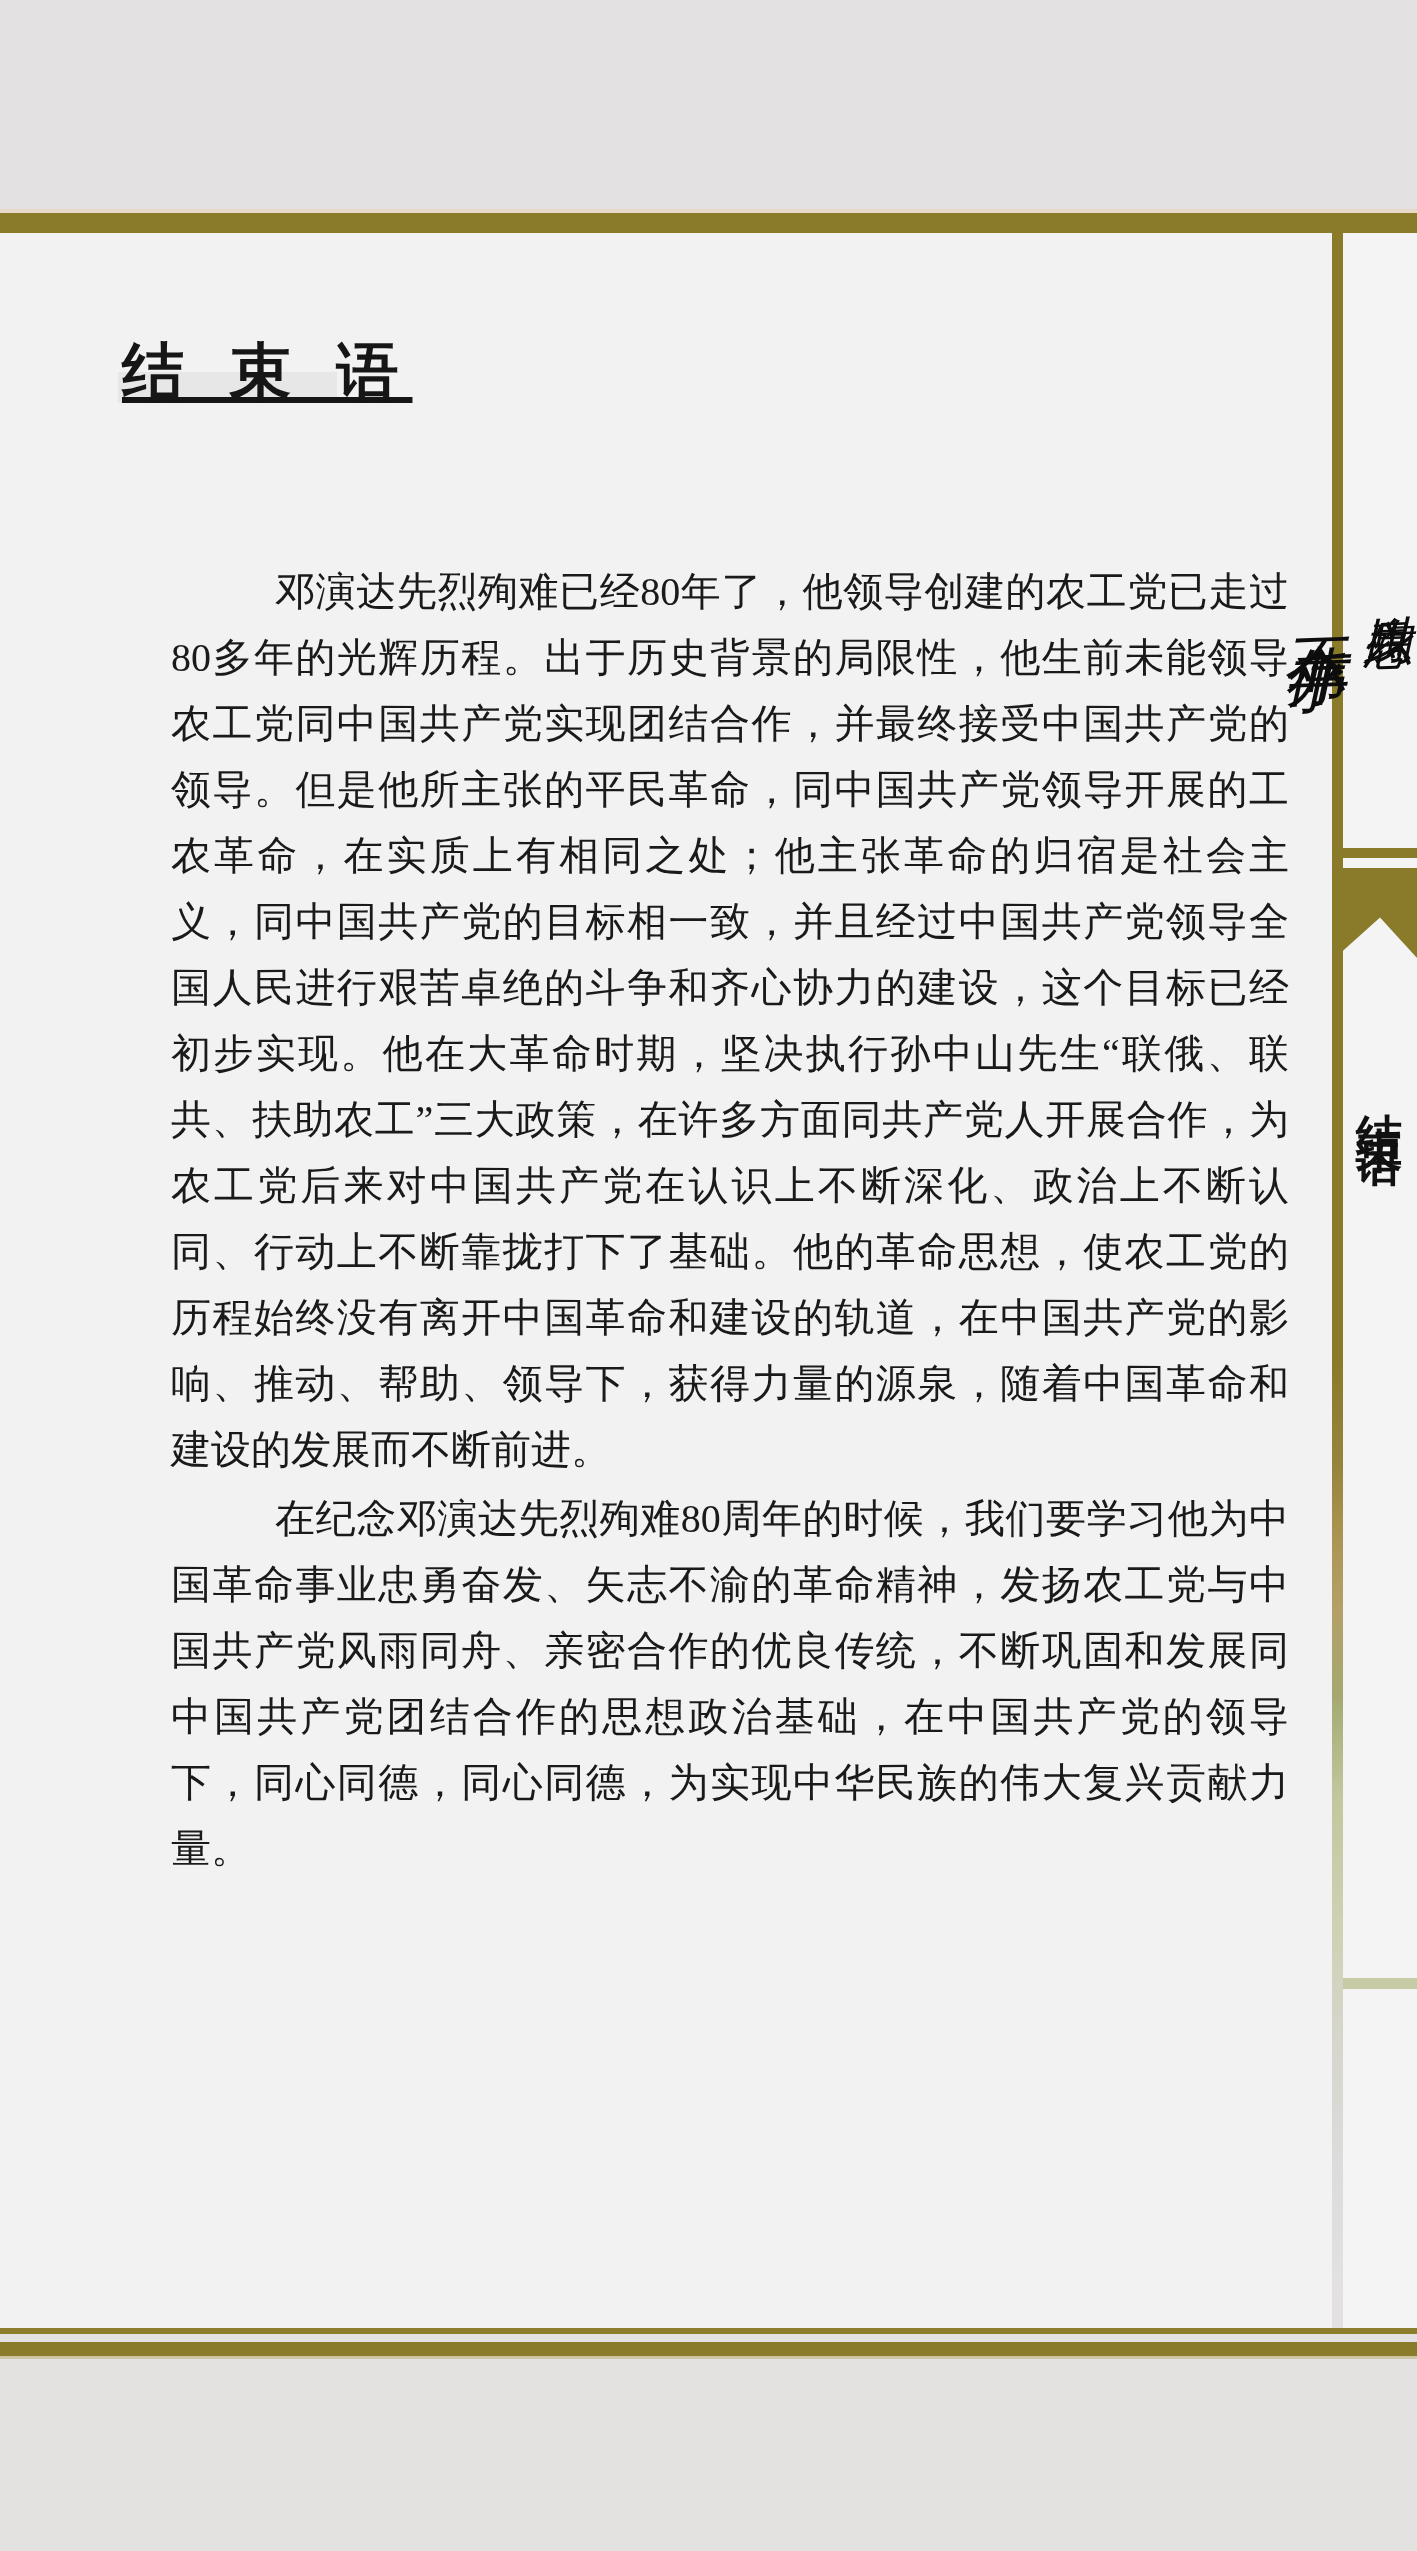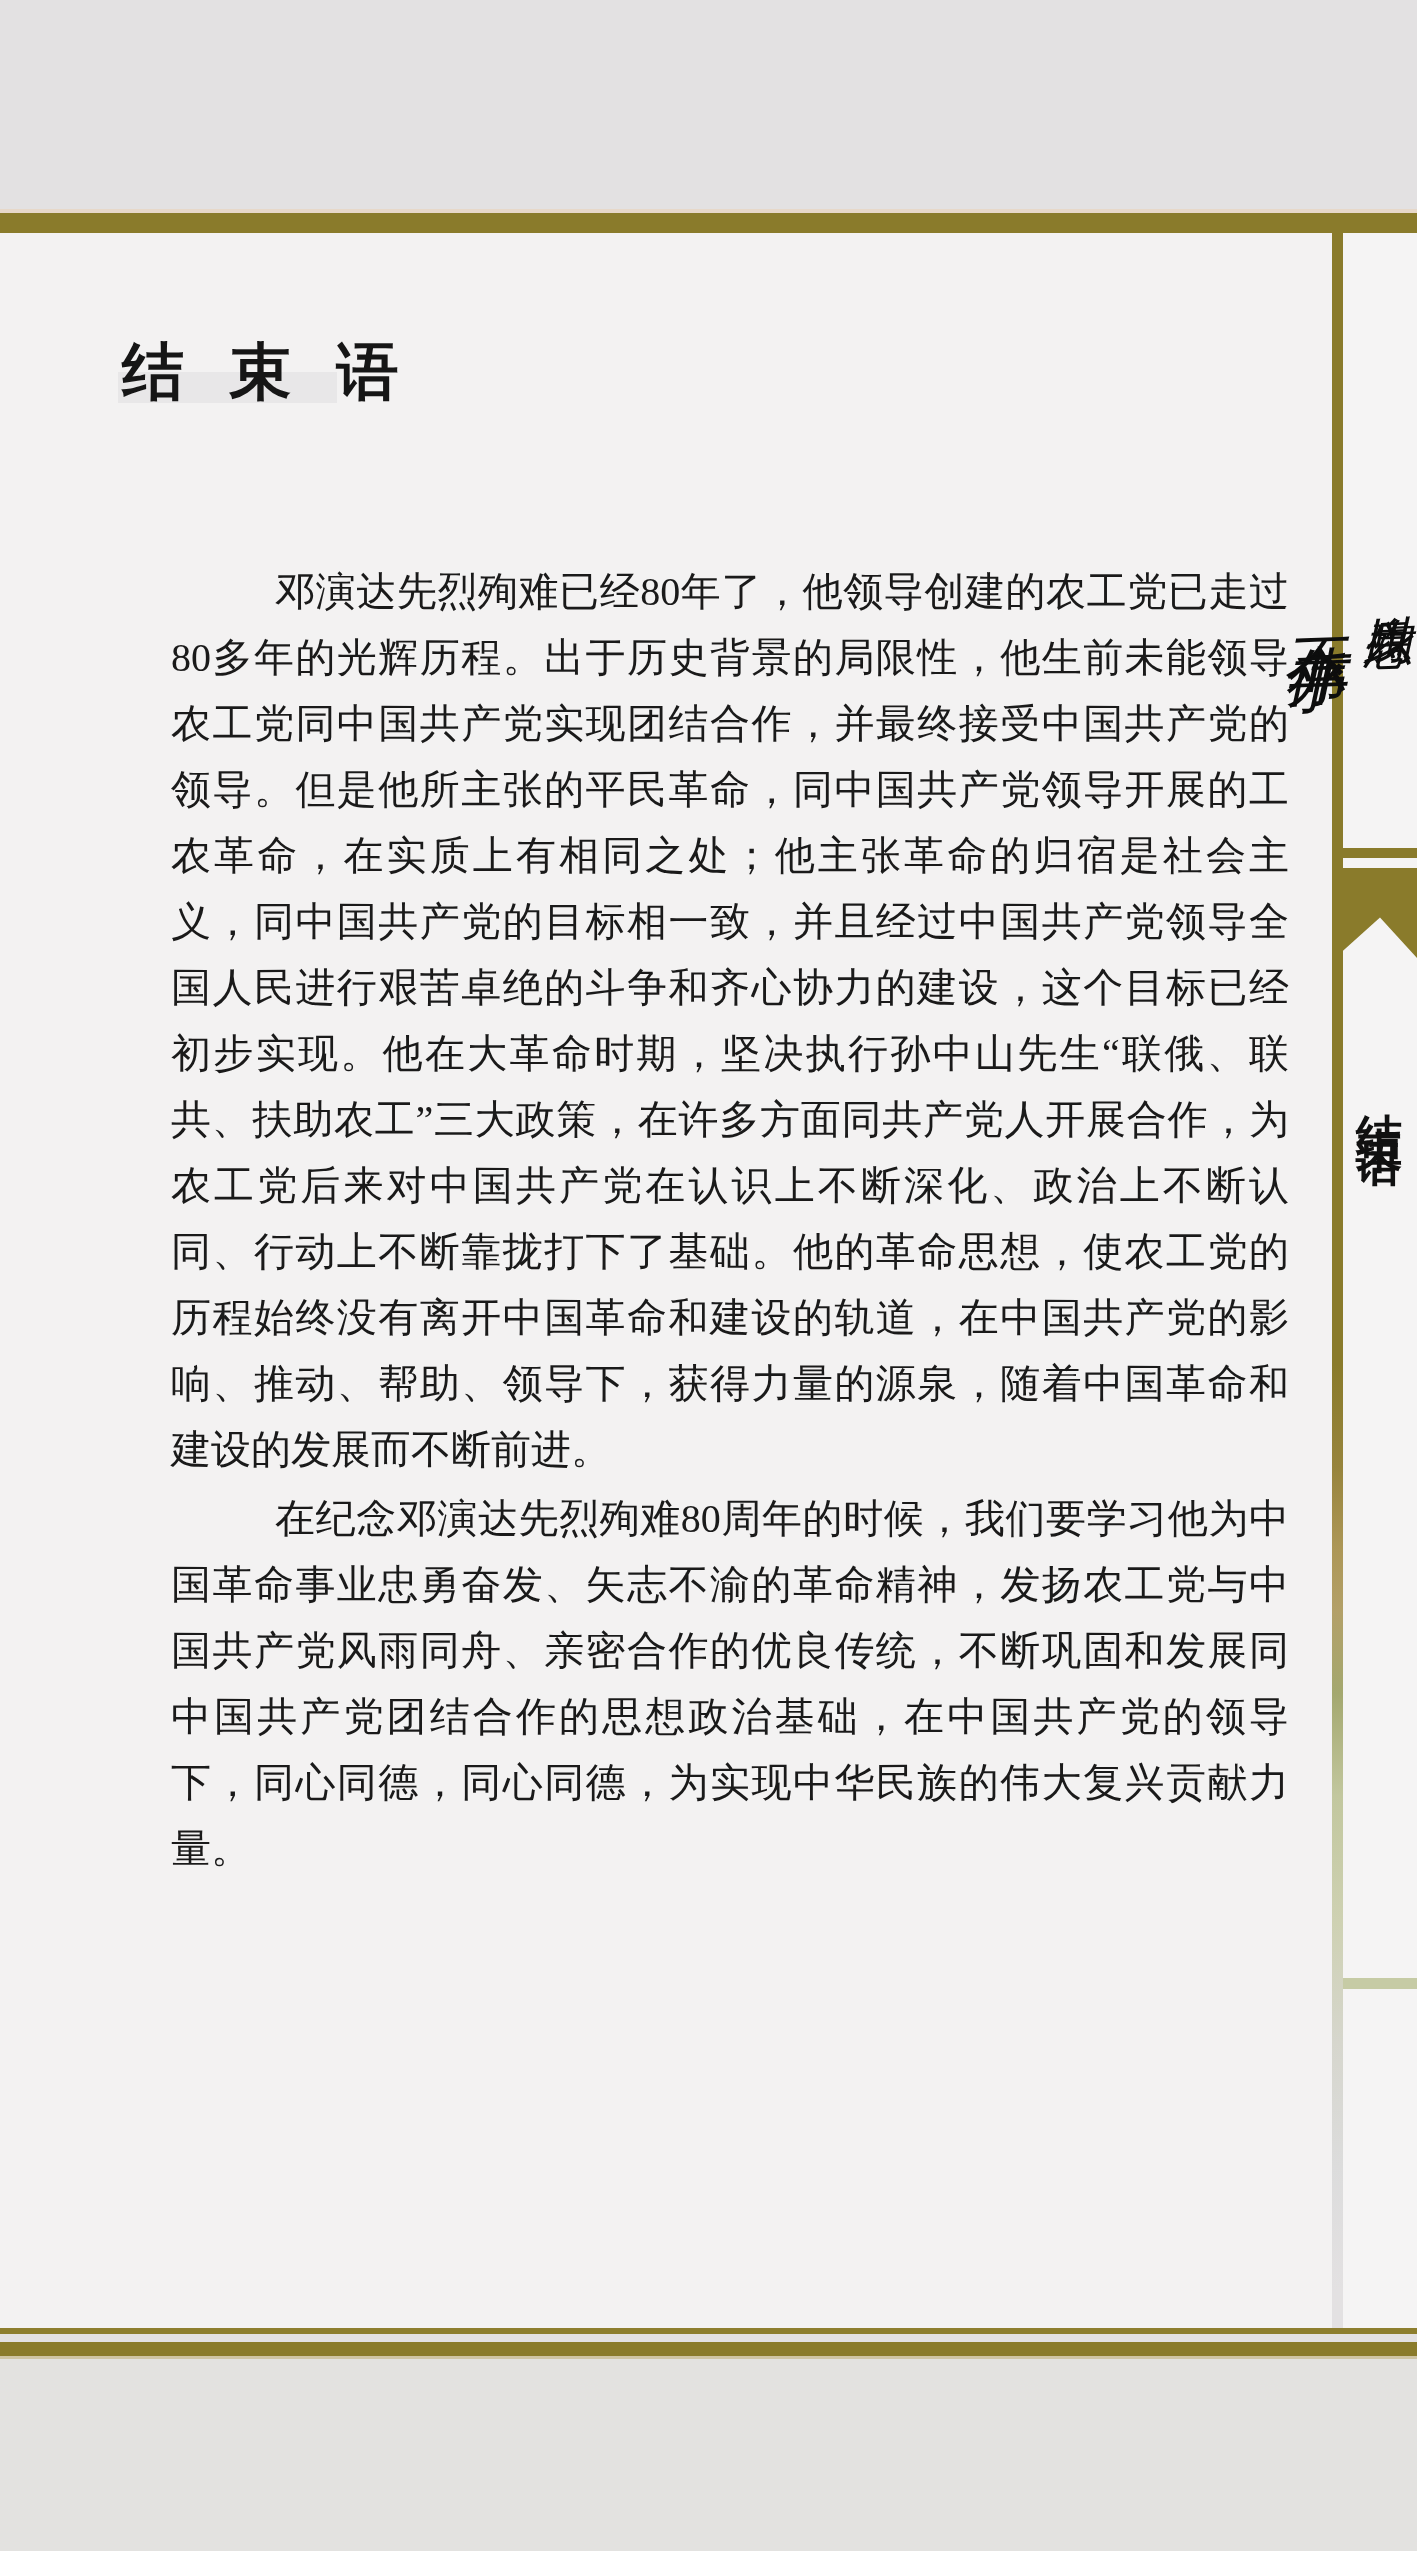--- a/index.html
+++ b/index.html
@@ -29,21 +29,21 @@
       #8a7b2b 0%, #8a7b2b 55%, #97843c 60%, #ad9757 64%, #b3a068 67%,
       #a4a86f 71%, #c2c79e 76%, #ced1b2 82%, #d6d6cd 88%, #dcdcdc 94%,
       rgba(230,230,230,0) 100%);
   }
 
   
   .title-band{position:absolute;left:118px;top:372px;width:219px;height:31px;background:#e8e7e8;}
   .page-title{
     position:absolute;left:122px;top:330px;
     font-family:"Liberation Sans","DejaVu Sans",sans-serif;
-    font-weight:900;font-size:62px;color:#161616;letter-spacing:14px;white-space:nowrap;
+    font-weight:900;font-size:62px;color:#161616;letter-spacing:14px;white-space:nowrap;text-decoration:underline;
   }
 
   
   .article{
     position:absolute;left:168px;top:556px;width:1124px;
     font-size:40px;line-height:66px;color:#1a1a1a;
     text-align:justify;
   }
   .article p{margin:3px;text-indent:2.6em;}
 

